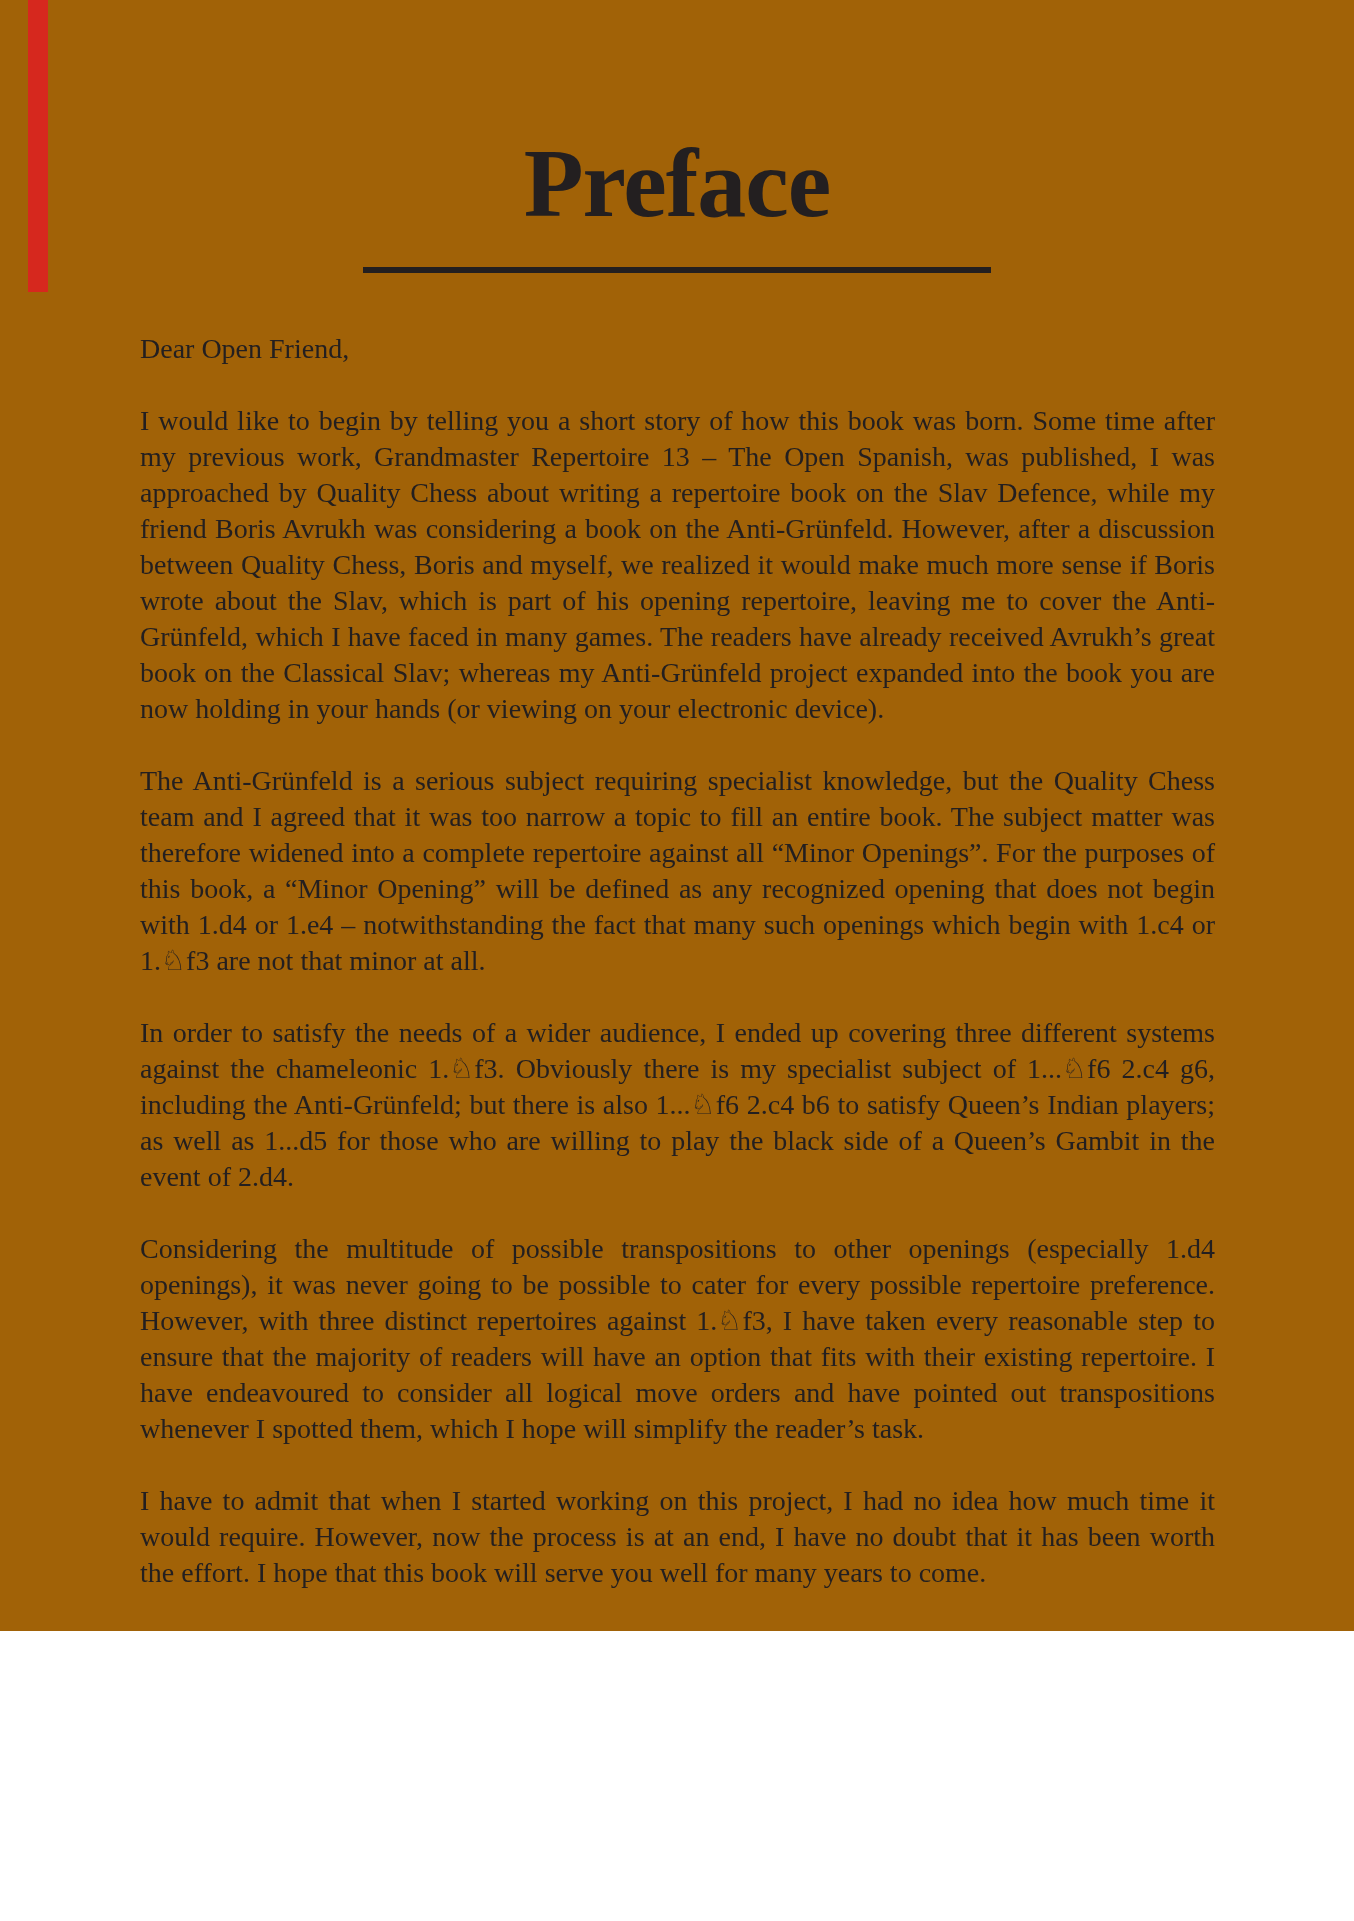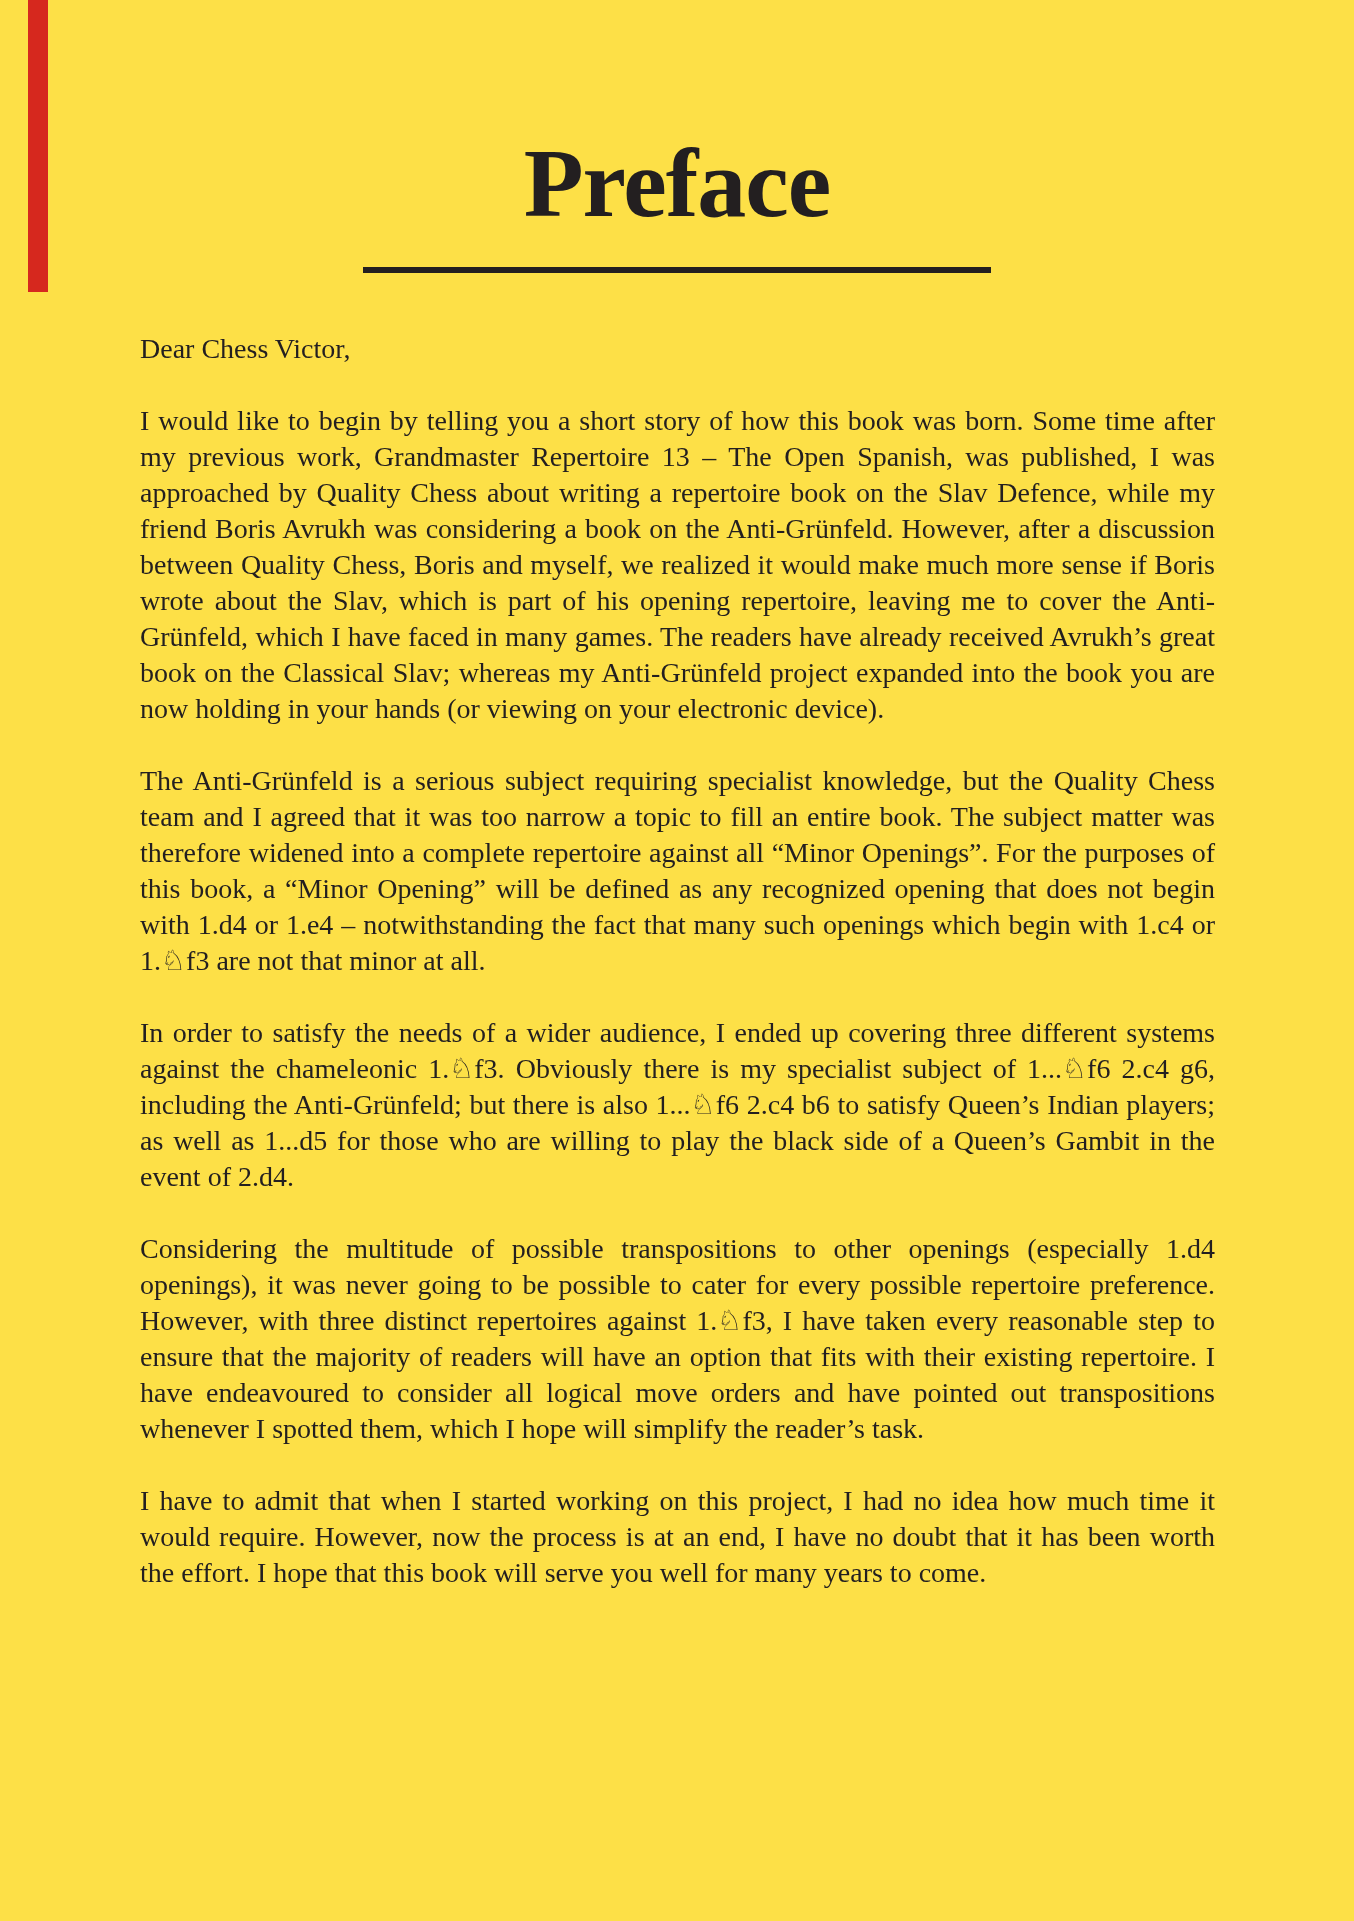--- a/index.html
+++ b/index.html
@@ -1,20 +1,20 @@
 <!DOCTYPE html>
 <html><head>
 <meta charset="utf-8">
 <style>
   html, body { margin: 0; padding: 0; background: #ffffff; }
   .page {
     position: relative;
     width: 1354px;
-    height: 1921px;
-    background: #fde047;
+    height: 1631px;
+    background: #a16207;
     overflow: hidden;
     font-family: "Liberation Serif", "DejaVu Serif", "DejaVu Sans", serif;
     color: #231f20;
   }
   .accent-bar {
     position: absolute;
     left: 28px;
     top: 0;
     width: 20px;
     height: 292px;
@@ -57,21 +57,21 @@
 
 <div class="page">
   <div class="accent-bar"></div>
 
   <header class="header">
     <h1 class="title">Preface</h1>
     <div class="title-rule"></div>
   </header>
 
   <main class="content">
-    <p class="salutation">Dear Chess Victor,</p>
+    <p class="salutation">Dear Open Friend,</p>
 
     <p class="para"><span>I would like to begin by telling you a short story of how this book was born. Some time after my previous work, </span><span class="italic">Grandmaster Repertoire 13 – The Open Spanish</span><span>, was published, I was approached by Quality Chess about writing a repertoire book on the Slav Defence, while my friend Boris Avrukh was considering a book on the Anti-Grünfeld. However, after a discussion between Quality Chess, Boris and myself, we realized it would make much more sense if Boris wrote about the Slav, which is part of his opening repertoire, leaving me to cover the Anti-Grünfeld, which I have faced in many games. The readers have already received Avrukh’s great book on the Classical Slav; whereas my Anti-Grünfeld project expanded into the book you are now holding in your hands (or viewing on your electronic device).</span></p>
 
     <p class="para">The Anti-Grünfeld is a serious subject requiring specialist knowledge, but the Quality Chess team and I agreed that it was too narrow a topic to fill an entire book. The subject matter was therefore widened into a complete repertoire against all “Minor Openings”. For the purposes of this book, a “Minor Opening” will be defined as any recognized opening that does not begin with 1.d4 or 1.e4 – notwithstanding the fact that many such openings which begin with 1.c4 or 1.♘f3 are not that minor at all.</p>
 
     <p class="para">In order to satisfy the needs of a wider audience, I ended up covering three different systems against the chameleonic 1.♘f3. Obviously there is my specialist subject of 1...♘f6 2.c4 g6, including the Anti-Grünfeld; but there is also 1...♘f6 2.c4 b6 to satisfy Queen’s Indian players; as well as 1...d5 for those who are willing to play the black side of a Queen’s Gambit in the event of 2.d4.</p>
 
     <p class="para">Considering the multitude of possible transpositions to other openings (especially 1.d4 openings), it was never going to be possible to cater for every possible repertoire preference. However, with three distinct repertoires against 1.♘f3, I have taken every reasonable step to ensure that the majority of readers will have an option that fits with their existing repertoire. I have endeavoured to consider all logical move orders and have pointed out transpositions whenever I spotted them, which I hope will simplify the reader’s task.</p>
 
     <p class="para">I have to admit that when I started working on this project, I had no idea how much time it would require. However, now the process is at an end, I have no doubt that it has been worth the effort. I hope that this book will serve you well for many years to come.</p>

